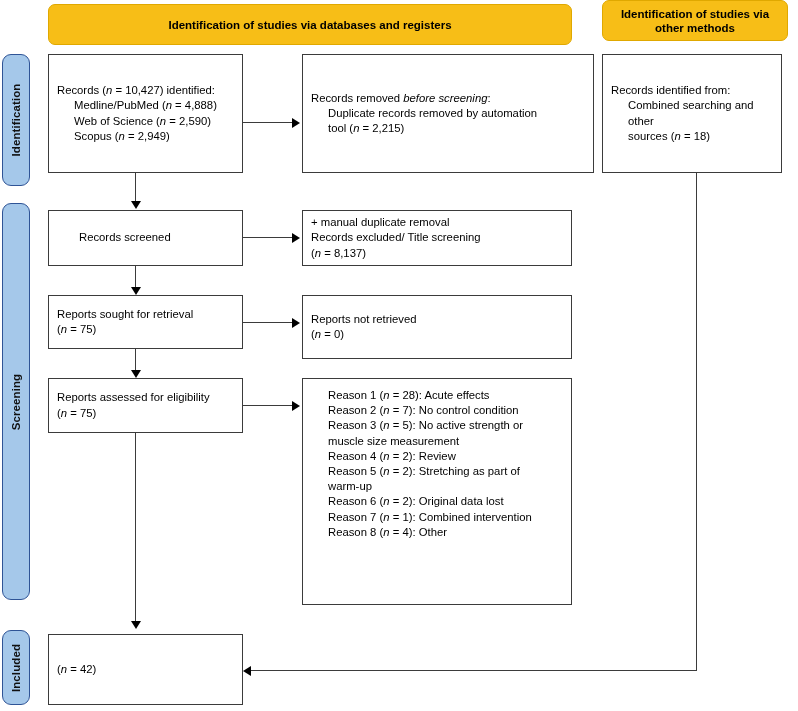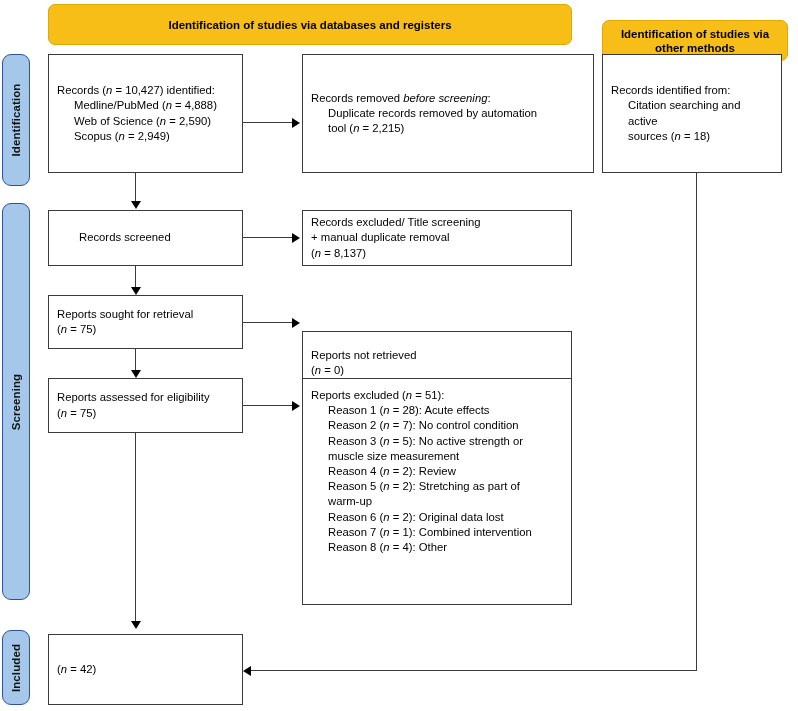--- a/index.html
+++ b/index.html
@@ -21,21 +21,21 @@
     font-weight:bold;
     font-size:11.5px;
     line-height:14px;
     color:#000;
     box-sizing:border-box;
     padding:2px 6px;
   }
   #hdr-db{left:48px;top:4px;width:740px;height:41px;}
   
   #hdr-db{width:524px;}
-  #hdr-other{left:602px;top:20px;width:186px;height:41px;}
+  #hdr-other{left:602px;top:0;width:186px;height:41px;}
 
   
   .stagetab{
     position:absolute;
     background:#A5C8EA;
     border:1px solid #2F5496;
     border-radius:9px;
     box-sizing:border-box;
     display:flex;align-items:center;justify-content:center;
   }
@@ -72,21 +72,21 @@
   .hang{display:block;}
   i{font-style:italic;}
 
   
   #b-records   {left:48px;  top:54px;  width:195px; height:119px;}
   #b-removed   {left:302px; top:54px;  width:292px; height:119px;}
   #b-other     {left:602px; top:54px;  width:180px; height:119px;}
   #b-screened  {left:48px;  top:210px; width:195px; height:56px;padding-left:30px;}
   #b-excluded  {left:302px; top:210px; width:270px; height:56px;}
   #b-sought    {left:48px;  top:295px; width:195px; height:54px;}
-  #b-notretr   {left:302px; top:295px; width:270px; height:64px;margin-top:36px;}
+  #b-notretr   {left:302px; top:295px; width:270px; height:64px;}
   #b-assessed  {left:48px;  top:378px; width:195px; height:55px;}
   #b-repexcl   {left:302px; top:378px; width:270px; height:227px;}
   #b-included  {left:48px;  top:634px; width:195px; height:71px;}
 
   
   .ln{position:absolute;background:#3B3B3B;}
   .lnh{height:1.4px;}
   .lnv{width:1.4px;}
   .arrow{position:absolute;width:0;height:0;}
   .arr-right{
@@ -137,35 +137,35 @@
     <div class="txt">
       <span class="hang">Records removed <i>before screening</i>:</span>
       <span class="ind">Duplicate records removed by automation</span>
       <span class="ind2" style="padding-left:17px">tool (<i>n</i> = 2,215)</span>
     </div>
   </div>
 
   <div class="box" id="b-other">
     <div class="txt">
       <span class="hang">Records identified from:</span>
-      <span class="ind">Citation searching and active</span>
+      <span class="ind">Combined searching and other</span>
       <span class="ind">sources (<i>n</i> = 18)</span>
     </div>
   </div>
 
   <div class="box" id="b-screened">
     <div class="txt">
       <span class="hang">Records screened</span>
     </div>
   </div>
 
   <div class="box" id="b-excluded">
     <div class="txt">
+      <span class="hang">+ manual duplicate removal</span>
       <span class="hang">Records excluded/ Title screening</span>
-      <span class="hang">+ manual duplicate removal</span>
       <span class="hang">(<i>n</i> = 8,137)</span>
     </div>
   </div>
 
   <div class="box" id="b-sought">
     <div class="txt">
       <span class="hang">Reports sought for retrieval</span>
       <span class="hang">(<i>n</i> = 75)</span>
     </div>
   </div>
@@ -179,21 +179,20 @@
 
   <div class="box" id="b-assessed">
     <div class="txt">
       <span class="hang">Reports assessed for eligibility</span>
       <span class="hang">(<i>n</i> = 75)</span>
     </div>
   </div>
 
   <div class="box topal" id="b-repexcl">
     <div class="txt">
-      <span class="hang">Reports excluded (<i>n</i> = 51):</span>
       <span class="ind">Reason 1 (<i>n</i> = 28): Acute effects</span>
       <span class="ind">Reason 2 (<i>n</i> = 7): No control condition</span>
       <span class="ind">Reason 3 (<i>n</i> = 5): No active strength or</span>
       <span class="ind">muscle size measurement</span>
       <span class="ind">Reason 4 (<i>n</i> = 2): Review</span>
       <span class="ind">Reason 5 (<i>n</i> = 2): Stretching as part of</span>
       <span class="ind">warm-up</span>
       <span class="ind">Reason 6 (<i>n</i> = 2): Original data lost</span>
       <span class="ind">Reason 7 (<i>n</i> = 1): Combined intervention</span>
       <span class="ind">Reason 8 (<i>n</i> = 4): Other</span>

